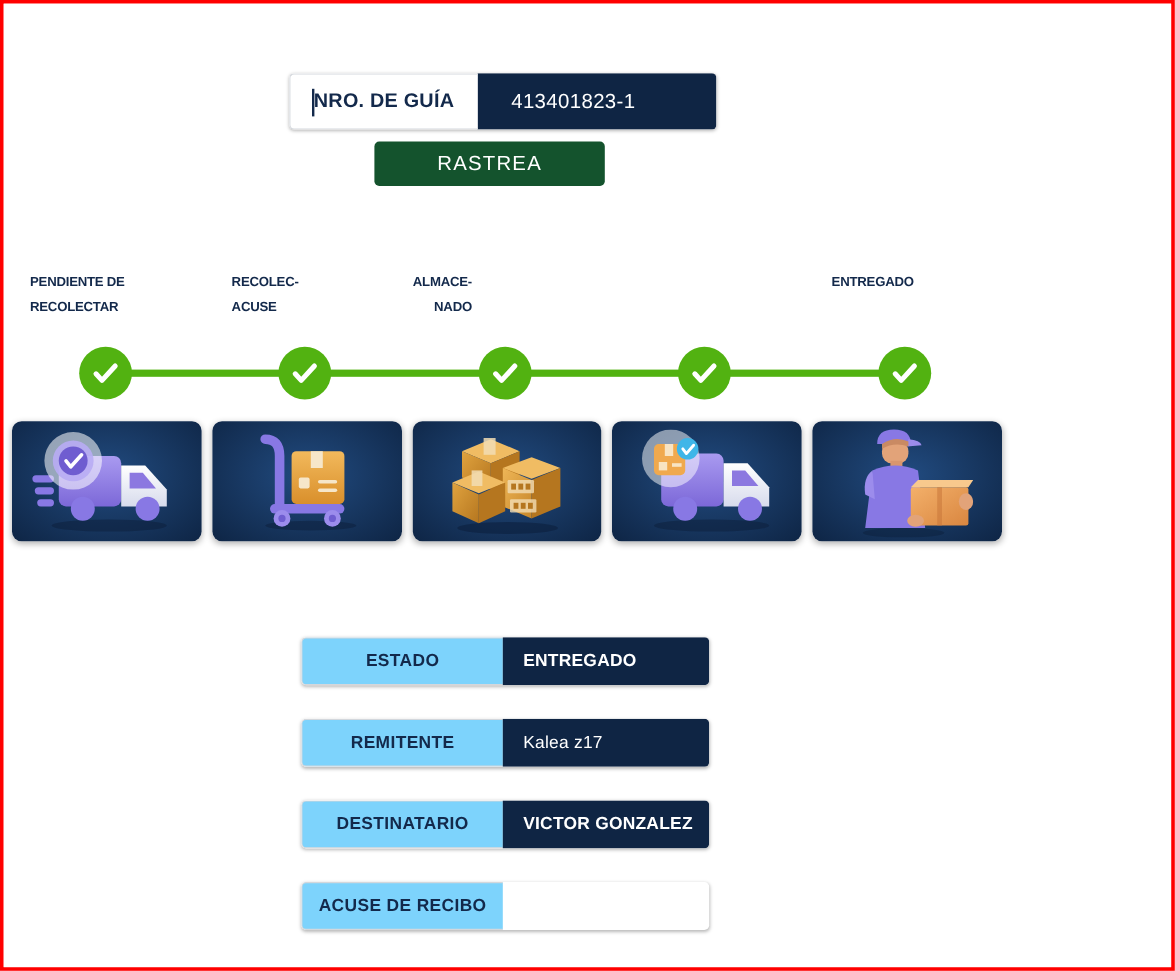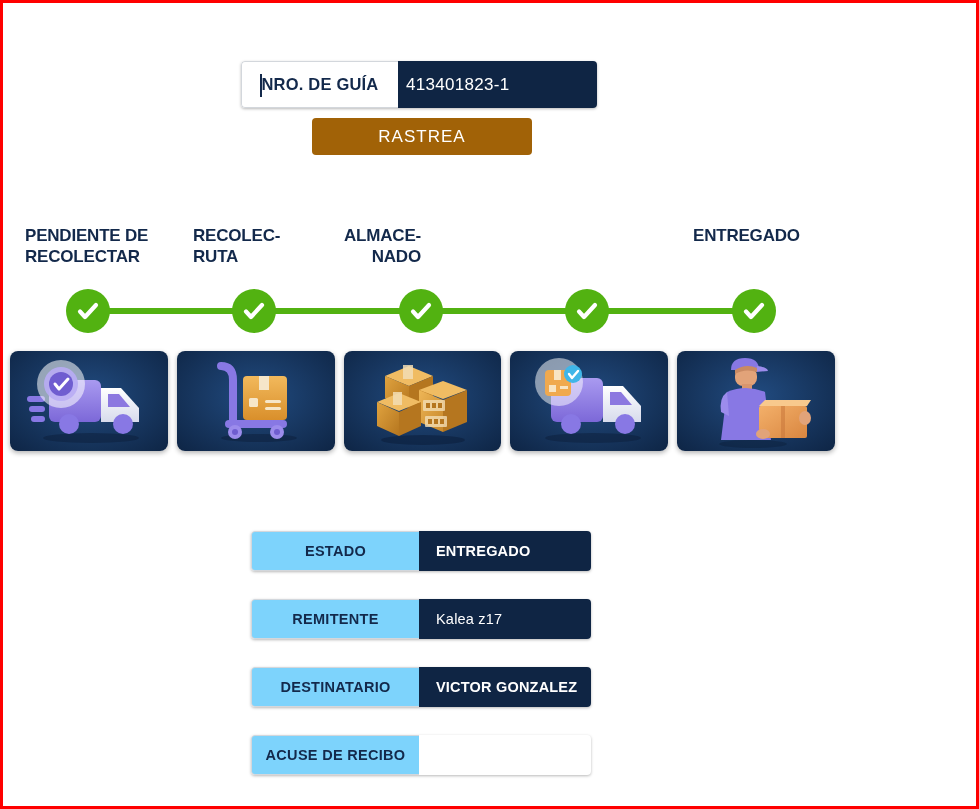--- a/index.html
+++ b/index.html
@@ -56,31 +56,31 @@
     height: 23px;
     background: #13294b;
   }
   .guide-value {
     flex: 1;
     background: #0f2544;
     color: #ffffff;
     font-size: 17px;
     display: flex;
     align-items: center;
-    padding-left: 8px;
+    padding-left: 28px;
     letter-spacing: .3px;
   }
 
   .rastrea-btn {
     position: absolute;
     left: 309px;
     top: 115px;
-    width: 220px;
+    width: 192px;
     height: 37px;
-    background: #a16207;
+    background: #14532d;
     color: #ffffff;
     border: none;
     border-radius: 4px;
     font-family: "Liberation Sans", sans-serif;
     font-size: 17px;
     letter-spacing: 1px;
     cursor: default;
   }
 
   
@@ -95,21 +95,21 @@
     position: absolute;
     left: 0; top: 0;
     width: 100%;
     height: 58px;
   }
   .step-label {
     position: absolute;
     top: 0;
     color: #13294b;
     font-weight: bold;
-    font-size: 17px;
+    font-size: 11px;
     line-height: 21px;
     letter-spacing: -.2px;
     white-space: pre-line;
     font-stretch: condensed;
   }
   .rail {
     position: absolute;
     left: 85px;
     top: 83px;
     width: 666px;
@@ -207,21 +207,21 @@
     <div class="guide-value">413401823-1</div>
   </div>
 
   <button class="rastrea-btn">RASTREA</button>
 
   <div class="stepper">
     <div class="step-labels">
         <div class="step-label" style="left: 22px;">PENDIENTE DE
 RECOLECTAR</div>
         <div class="step-label" style="left: 190px;">RECOLEC-
-RUTA</div>
+ACUSE</div>
         <div class="step-label" style="left: 341px; text-align: right;">ALMACE-
 NADO</div>
         <div class="step-label" style="left: 690px;">ENTREGADO</div>
       </div>
     <div class="rail"></div>
     <div class="nodes">
         <div class="node" style="left: 85px;">
           <svg width="26" height="26" viewBox="0 0 26 26">
             <path d="M5 13.5 l5 5.5 l11 -12" stroke="#ffffff" stroke-width="4.2" fill="none" stroke-linecap="round" stroke-linejoin="round"></path>
           </svg>

